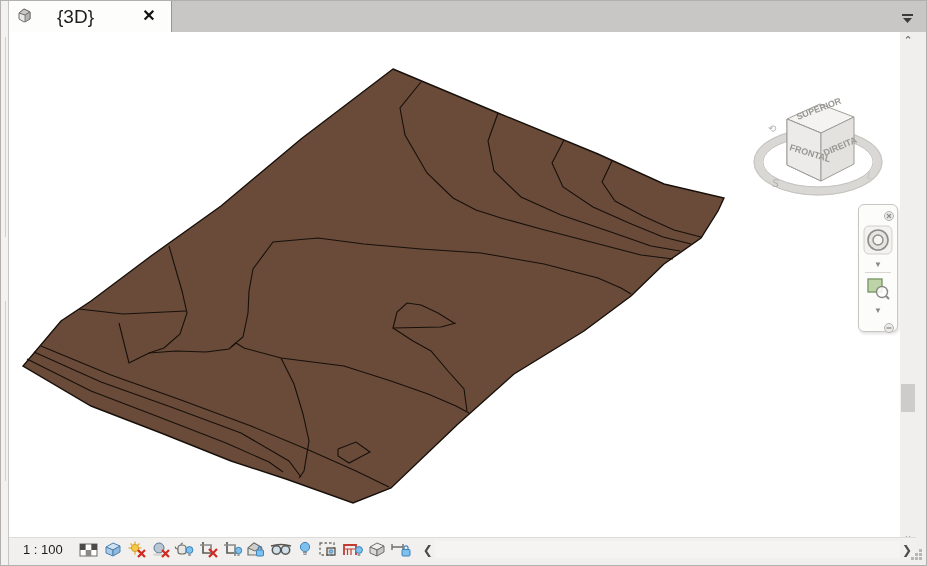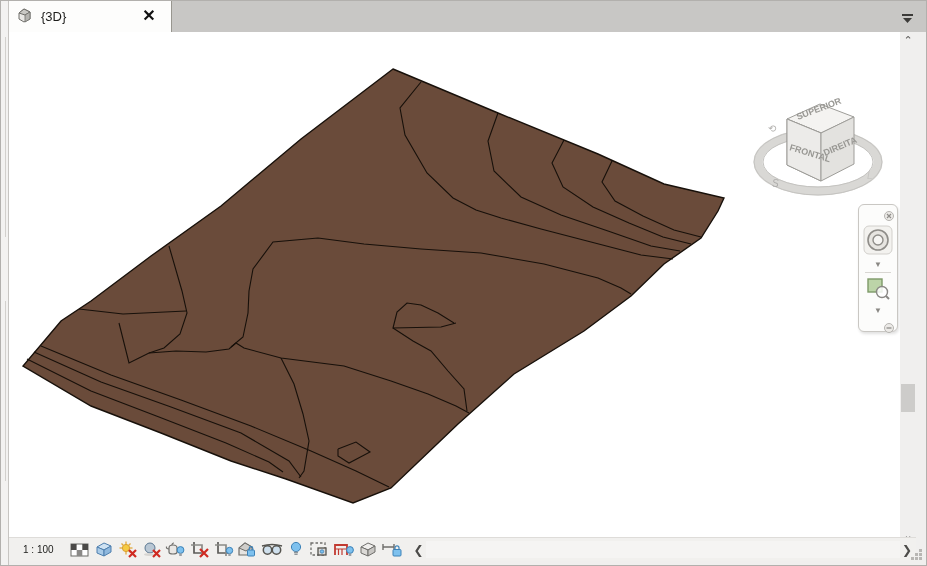--- a/index.html
+++ b/index.html
@@ -6,21 +6,21 @@
   .window{position:relative;width:927px;height:566px;background:#f0efee;border:1px solid #b2b0ad;
           box-sizing:border-box;overflow:hidden;}
   
   .left-strip{position:absolute;left:0;top:0;width:7px;height:100%;background:#f3f2f1;
               border-right:1px solid #c7c5c2;}
   .left-strip .seg{position:absolute;left:4px;width:1px;background:#d2d0cd;}
   
   .tab-bar{position:absolute;left:8px;right:0;top:0;height:31px;background:#c8c7c5;}
   .tab{position:absolute;left:0;top:0;width:162px;height:31px;background:#fdfdfc;
        border-right:1px solid #98968f;display:flex;align-items:center;cursor:default;}
-  .tab-title{font-size:13px;color:#1d1d1b;margin-left:8px;text-align:center;}
+  .tab-title{font-size:19px;color:#1d1d1b;margin-left:24px;text-align:center;}
   .tab-close{position:absolute;right:14px;top:6px;width:16px;height:18px;font-size:16px;
              line-height:18px;text-align:center;color:#111;font-weight:bold;cursor:pointer;}
   .tab-house{margin-left:7px;}
   .tabbar-caret{position:absolute;right:12px;top:9px;cursor:pointer;}
   
   .viewport{position:absolute;left:8px;top:31px;width:893px;height:505px;background:#ffffff;overflow:hidden;}
   #terrain-svg{position:absolute;left:0;top:0;}
   
   .viewcube{position:absolute;left:737px;top:52px;width:145px;height:120px;}
   
@@ -36,21 +36,21 @@
   .vscroll{position:absolute;right:10px;top:31px;bottom:21px;width:16px;background:#f0efee;}
   .vscroll .arrow{position:absolute;left:0;width:16px;height:17px;color:#5d5c5a;font-size:11px;
                   text-align:center;line-height:17px;cursor:pointer;}
   .vscroll .arrow.up{top:0;}
   .vscroll .arrow.down{bottom:0;}
   .vscroll .thumb{position:absolute;left:1px;width:14px;height:28px;top:352px;background:#cdcccа;
                   background:#cdccca;cursor:pointer;}
   
   .bottom-bar{position:absolute;left:8px;right:10px;bottom:4px;height:23px;background:#f1f0ee;
               border-top:1px solid #dedcd9;display:flex;align-items:center;}
-  .scale-label{font-size:10px;color:#1c1c1a;margin:0 14px 0 14px;white-space:nowrap;cursor:pointer;}
+  .scale-label{font-size:13px;color:#1c1c1a;margin:0 14px 0 14px;white-space:nowrap;cursor:pointer;}
   .vcb-btn{width:24px;height:20px;display:flex;align-items:center;justify-content:center;cursor:pointer;}
   .hscroll-left{font-size:12px;color:#4c4b49;margin-left:10px;cursor:pointer;}
   .hscroll-track{flex:1;height:17px;background:#f5f4f3;margin:0 2px;position:relative;cursor:pointer;}
   .hscroll-right{font-size:12px;color:#4c4b49;margin-right:4px;cursor:pointer;}
   .corner-grip{position:absolute;right:2px;bottom:3px;width:14px;height:14px;}
 </style>
 </head>
 <body>
 
 <div class="window">

